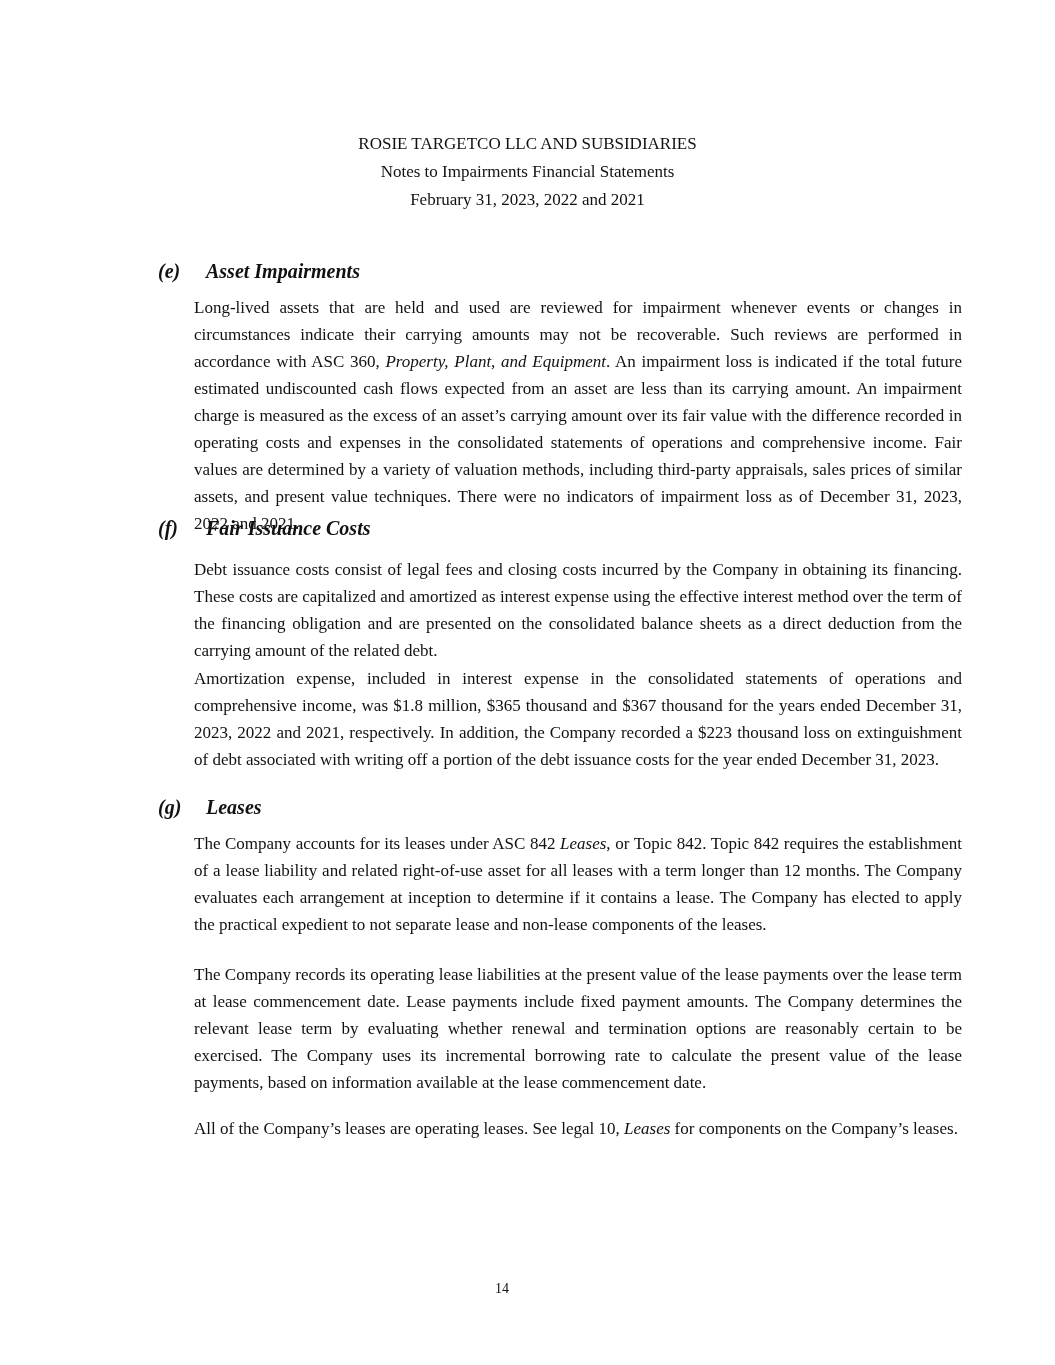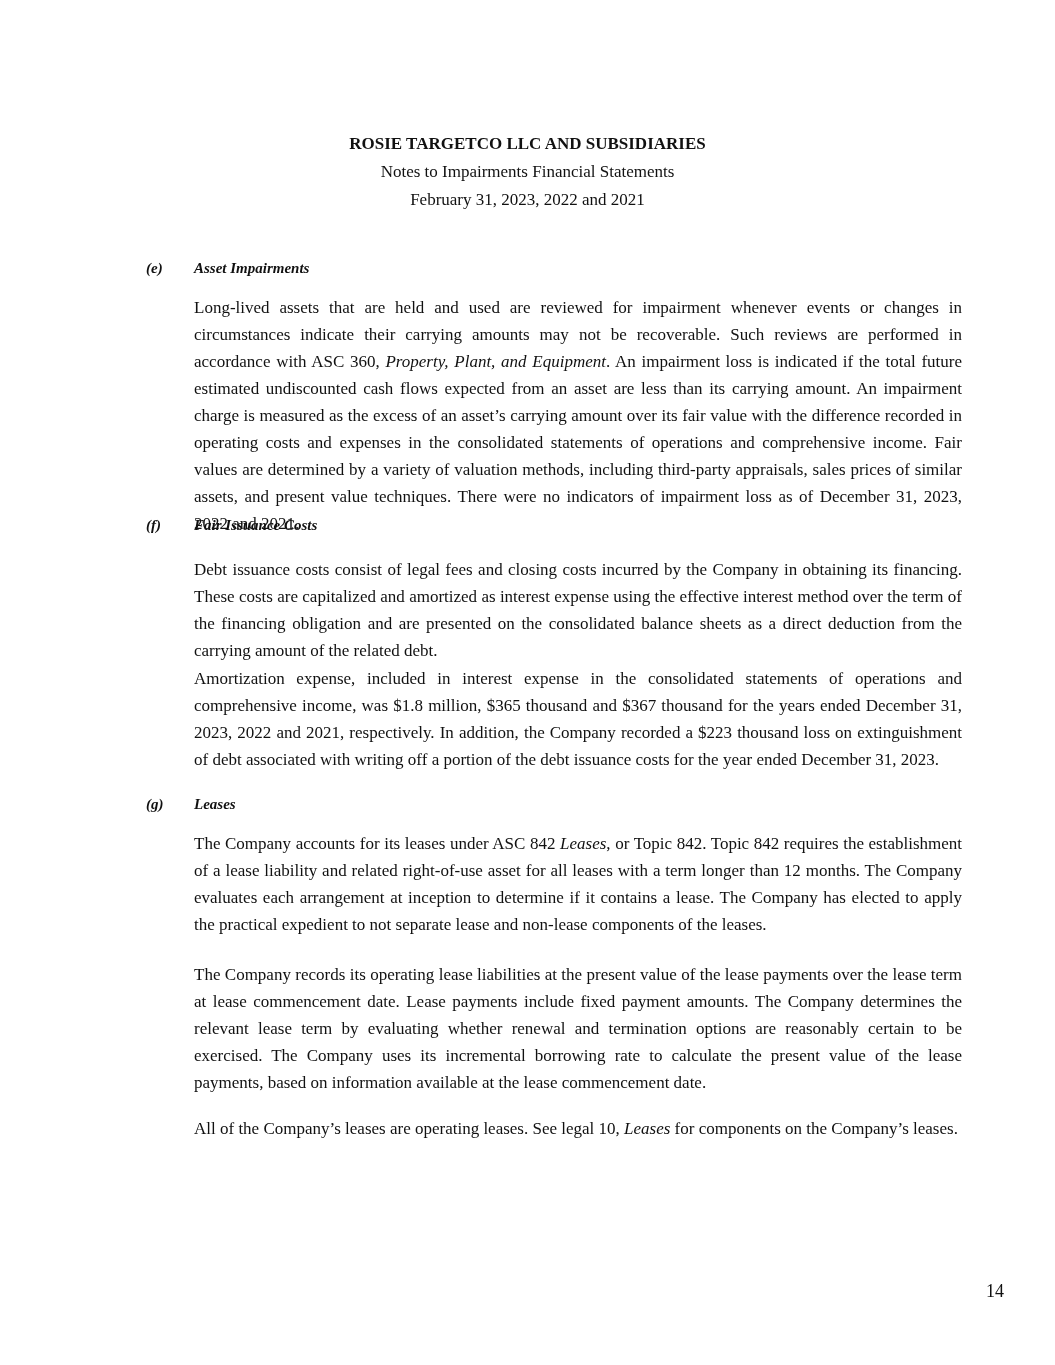--- a/index.html
+++ b/index.html
@@ -3,30 +3,30 @@
   <meta charset="utf-8">
   <style>
     html, body { margin: 0; padding: 0; background: #ffffff; }
     body {
       width: 1055px; height: 1365px; position: relative; overflow: hidden;
       font-family: "Liberation Serif", "DejaVu Serif", serif;
       color: #111111;
     }
     .header { position: absolute; top: 130px; left: 0; width: 1055px; text-align: center; }
     .header div { font-size: 17px; line-height: 28px; }
-    .company { font-weight: bold; text-align: center; }
+    .company { font-weight: normal; text-align: center; }
     .section-head {
-      position: absolute; left: 146px; font-size: 15px; font-weight: bold; font-style: italic;
+      position: absolute; left: 158px; font-size: 20px; font-weight: bold; font-style: italic;
     }
     .section-head .letter { display: inline-block; width: 48px; }
     .para {
       position: absolute; left: 194px; width: 768px; font-size: 17px; line-height: 27px;
       text-align: justify; margin: 0;
     }
-    .page-num { position: absolute; top: 1281px; left: 0; width: 1004px; text-align: right; font-size: 18px; }
+    .page-num { position: absolute; top: 1281px; left: 0; width: 1004px; text-align: center; font-size: 14px; }
     i { font-style: italic; }
   </style>
 </head>
 <body>
 
 <div class="header">
   <div class="company">ROSIE TARGETCO LLC AND SUBSIDIARIES</div>
   <div>Notes to Impairments Financial Statements</div>
   <div>February 31, 2023, 2022 and 2021</div>
 </div>

